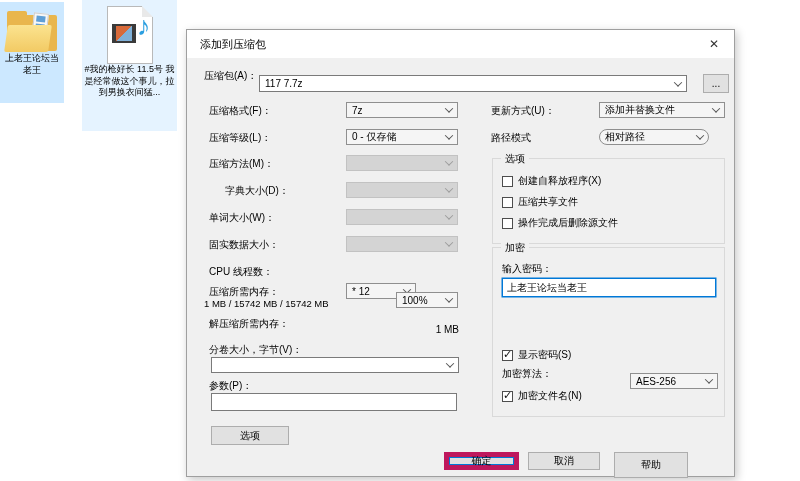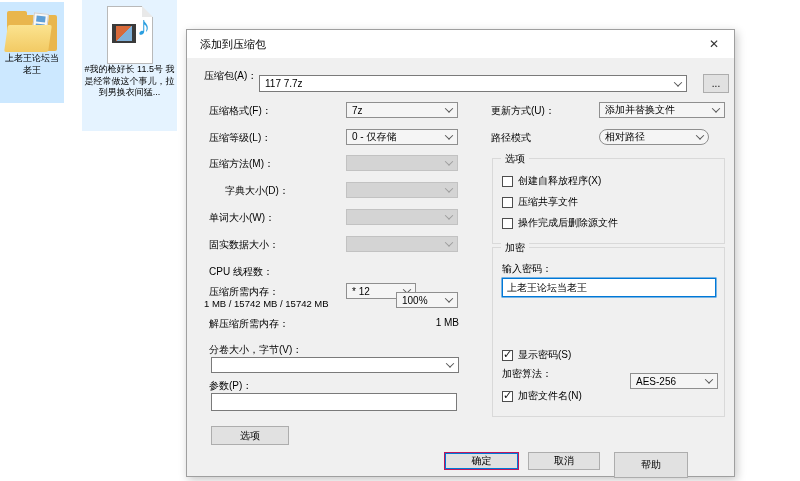--- a/index.html
+++ b/index.html
@@ -48,21 +48,21 @@
   .chev { margin-left:auto; width:6px; height:6px; border-right:1px solid #555; border-bottom:1px solid #555;
           transform:rotate(45deg) translate(-1px,-1px); flex:none; }
   .combo.disabled .chev { border-color:#9d9d9d; }
 
   .tinput { position:absolute; background:#fff; border:1px solid #7a7a7a; font-size:10px; padding:0 4px;
             font-family:"Liberation Sans", sans-serif; outline:none; }
   .tinput.focus { border:1px solid #0078d7; box-shadow:0 0 0 .5px #0078d7; }
 
   .btn { position:absolute; background:#e1e1e1; border:1px solid #adadad; font-size:10px;
          display:flex; align-items:center; justify-content:center; }
-  .btn.default { border:1px solid #be185d; box-shadow:0 0 0 1px #0078d7 inset; }
+  .btn.default { border:5px solid #be185d; box-shadow:0 0 0 1px #0078d7 inset; }
 
   .group { position:absolute; border:1px solid #d9d9d9; }
   .gtitle { position:absolute; top:-7px; left:8px; background:#f0f0f0; padding:0 4px; font-size:10px; }
 
   .cbrow { position:absolute; display:flex; align-items:center; gap:5px; font-size:10px; white-space:nowrap; }
   .cb { width:11px; height:11px; background:#fff; border:1px solid #4d4d4d; position:relative; flex:none; }
   .cb.checked::after { content:"✓"; position:absolute; left:0px; top:-3px; font-size:11px; color:#111; }
 
   .ralign { text-align:right; }
 </style>
@@ -148,21 +148,21 @@
   <div class="lbl ralign" style="left:216px; top:235px; width:46px;margin-top:29px;">/ 12</div>
 
   <div class="lbl" style="left:22px; top:255px;">压缩所需内存：</div>
   <div class="combo" style="left:209px; top:262px; width:62px;">
     <span>100%</span>
       <span class="chev"></span>
   </div>
   <div class="lbl small" style="left:17px; top:268px;">1 MB / 15742 MB / 15742 MB</div>
 
   <div class="lbl" style="left:22px; top:287px;">解压缩所需内存：</div>
-  <div class="lbl ralign" style="left:222px; top:287px; width:50px;">1 MB</div>
+  <div class="lbl ralign" style="left:222px; top:294px; width:50px;">1 MB</div>
 
   <div class="lbl" style="left:22px; top:313px;">分卷大小，字节(V)：</div>
   <div class="combo white" style="left:24px; top:327px; width:248px;">
     <span></span>
       <span class="chev"></span>
   </div>
 
   <div class="lbl" style="left:22px; top:349px;">参数(P)：</div>
   <input class="tinput" style="left: 24px; top: 363px; width: 246px; height: 18px;">
 

